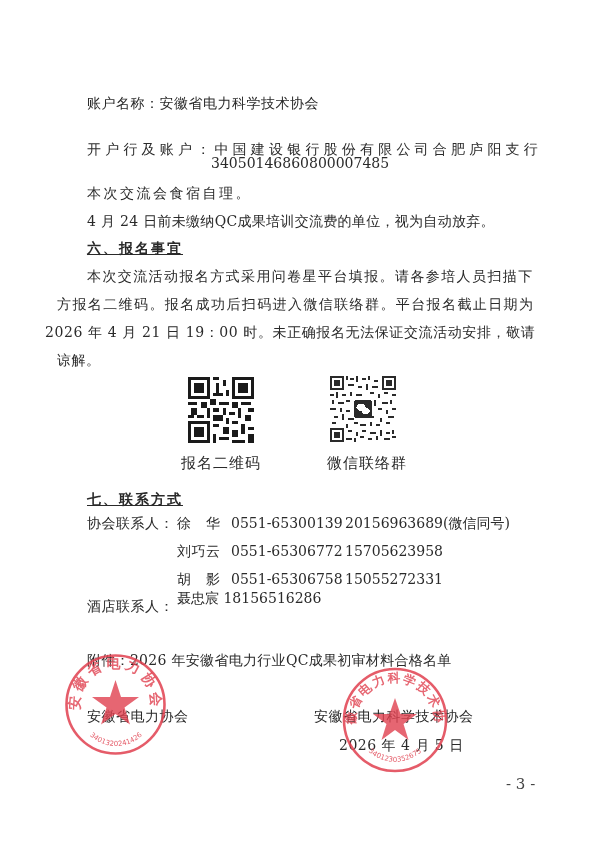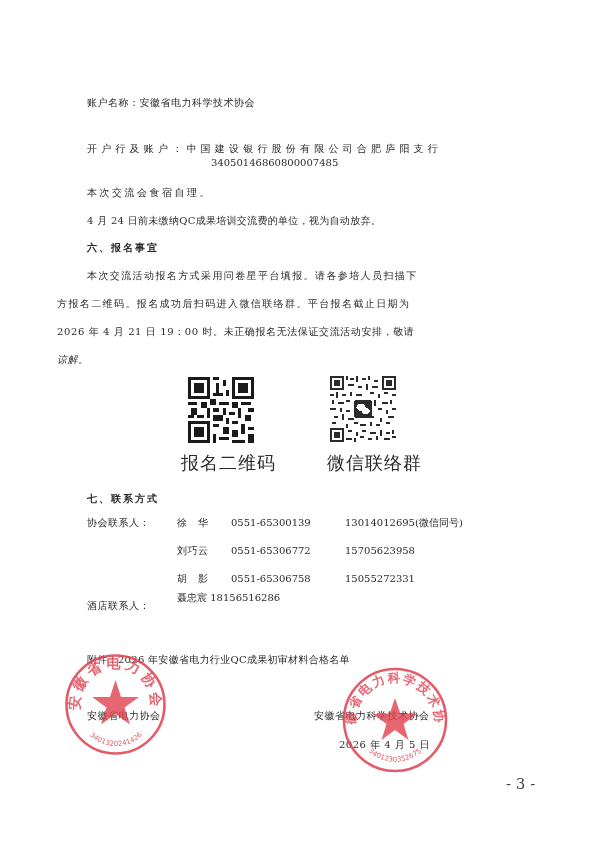--- a/index.html
+++ b/index.html
@@ -1,41 +1,41 @@
 <!DOCTYPE html>
 <html><head>
   <meta charset="utf-8">
   <style>
     html, body { margin:0; padding:0; background:#ffffff; }
     body { width:600px; height:850px; position:relative; overflow:hidden;
       font-family: "DejaVu Serif", "Liberation Serif", serif; color:#2a2a2a; }
-    .line { position:absolute; font-size:10px; line-height:20px; white-space:nowrap; letter-spacing:0.5px; }
-    .bold { font-weight:bold; }
+    .line { position:absolute; font-size:14px; line-height:20px; white-space:nowrap; letter-spacing:0.5px; }
+    .bold { font-weight:bold;text-decoration:underline; }
     .spaced { letter-spacing:4.2px;margin-top:16px; }
     .qr { position:absolute; width:66px; height:66px; }
     .qr svg { width:100%; height:100%; display:block; }
-    .qr-label { position:absolute; font-size:18px; line-height:20px; white-space:nowrap; letter-spacing:1px; }
+    .qr-label { position:absolute; font-size:15px; line-height:20px; white-space:nowrap; letter-spacing:1px; }
     .seal { position:absolute; pointer-events:none; }
     .seal svg { display:block; }
     .pagenum { position:absolute; font-size:15px; color:#444; }
   </style>
 </head>
 <body>
 
 <div class="line" style="left:87px;top:93px;">账户名称：安徽省电力科学技术协会</div>
 <div class="line spaced" style="left:87px;top:123px;">开户行及账户：中国建设银行股份有限公司合肥庐阳支行</div>
 <div class="line" style="left:211px;top:153px;letter-spacing:0;">34050146860800007485</div>
 <div class="line" style="left:87px;top:183px;letter-spacing:2.5px;text-align:right;">本次交流会食宿自理。</div>
 <div class="line" style="left:87px;top:211px;letter-spacing:0.3px;">4 月 24 日前未缴纳QC成果培训交流费的单位，视为自动放弃。</div>
 
 <div class="line bold" style="left:87px;top:238px;letter-spacing:2px;">六、报名事宜</div>
 <div class="line" style="left:87px;top:266px;letter-spacing:1.4px;">本次交流活动报名方式采用问卷星平台填报。请各参培人员扫描下</div>
 <div class="line" style="left:57px;top:294px;letter-spacing:1.4px;">方报名二维码。报名成功后扫码进入微信联络群。平台报名截止日期为</div>
-<div class="line" style="left:57px;top:322px;letter-spacing:0.6px;">2026 年 4 月 21 日 19：00 时。未正确报名无法保证交流活动安排，敬请</div>
-<div class="line" style="left:57px;top:350px;font-style:italic;">谅解。</div>
+<div class="line" style="left:45px;top:322px;letter-spacing:0.6px;">2026 年 4 月 21 日 19：00 时。未正确报名无法保证交流活动安排，敬请</div>
+<div class="line" style="left:57px;top:350px;">谅解。</div>
 
 <div class="qr" style="left:188px;top:377px;">
   <svg viewBox="0 0 21 21" shape-rendering="crispEdges">
     <rect width="21" height="21" fill="#fff"></rect>
     <g fill="#1a1a1a">
       <rect x="0" y="0" width="7" height="7"></rect>
         <rect x="1" y="1" width="5" height="5" fill="#fff"></rect>
         <rect x="2" y="2" width="3" height="3"></rect>
       <rect x="14" y="0" width="7" height="7"></rect>
         <rect x="15" y="1" width="5" height="5" fill="#fff"></rect>
@@ -158,21 +158,21 @@
     </g>
   </svg>
 </div>
 <div class="qr-label" style="left:181px;top:453px;">报名二维码</div>
 <div class="qr-label" style="left:327px;top:453px;">微信联络群</div>
 
 <div class="line bold" style="left:87px;top:489px;letter-spacing:2px;">七、联系方式</div>
 <div class="line" style="left:87px;top:513px;">协会联系人：</div>
 <div class="line" style="left:177px;top:513px;">徐　华</div>
 <div class="line" style="left:231px;top:513px;letter-spacing:0;">0551-65300139</div>
-<div class="line" style="left:345px;top:513px;letter-spacing:0;">13014012695(微信同号)</div>
+<div class="line" style="left:345px;top:513px;letter-spacing:0;">20156963689(微信同号)</div>
 
 <div class="line" style="left:177px;top:541px;">刘巧云</div>
 <div class="line" style="left:231px;top:541px;letter-spacing:0;">0551-65306772</div>
 <div class="line" style="left:345px;top:541px;letter-spacing:0;">15705623958</div>
 
 <div class="line" style="left:177px;top:569px;">胡　影</div>
 <div class="line" style="left:231px;top:569px;letter-spacing:0;">0551-65306758</div>
 <div class="line" style="left:345px;top:569px;letter-spacing:0;">15055272331</div>
 
 <div class="line" style="left:87px;top:596px;">酒店联系人：</div>

